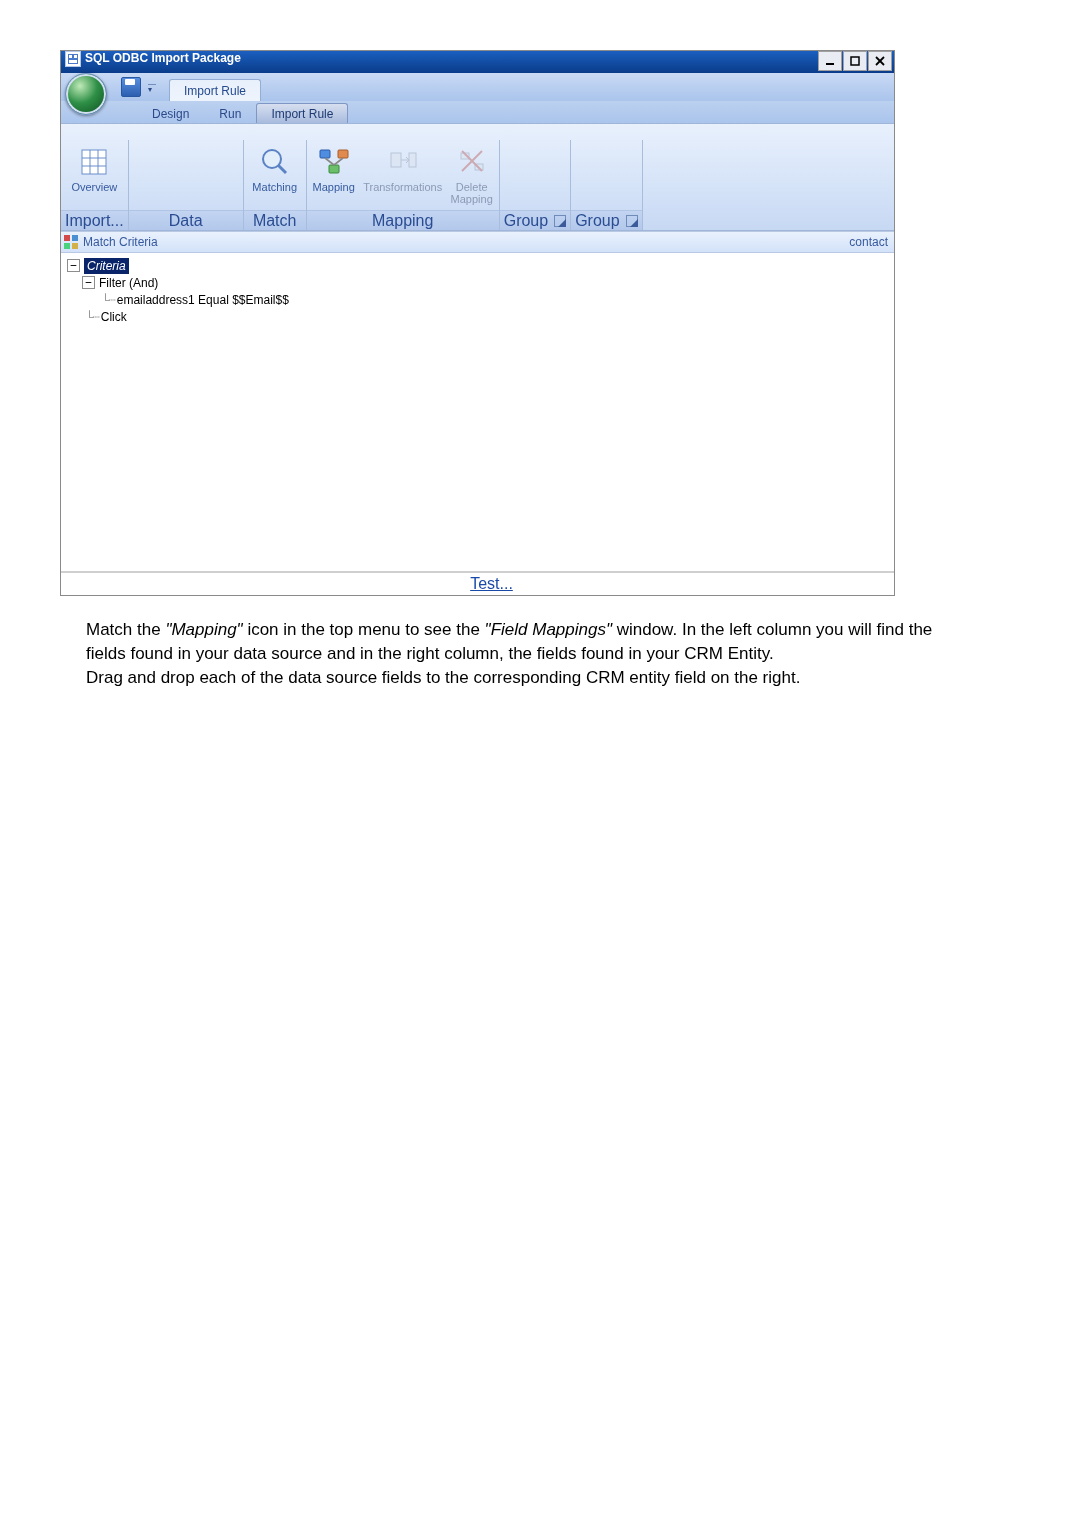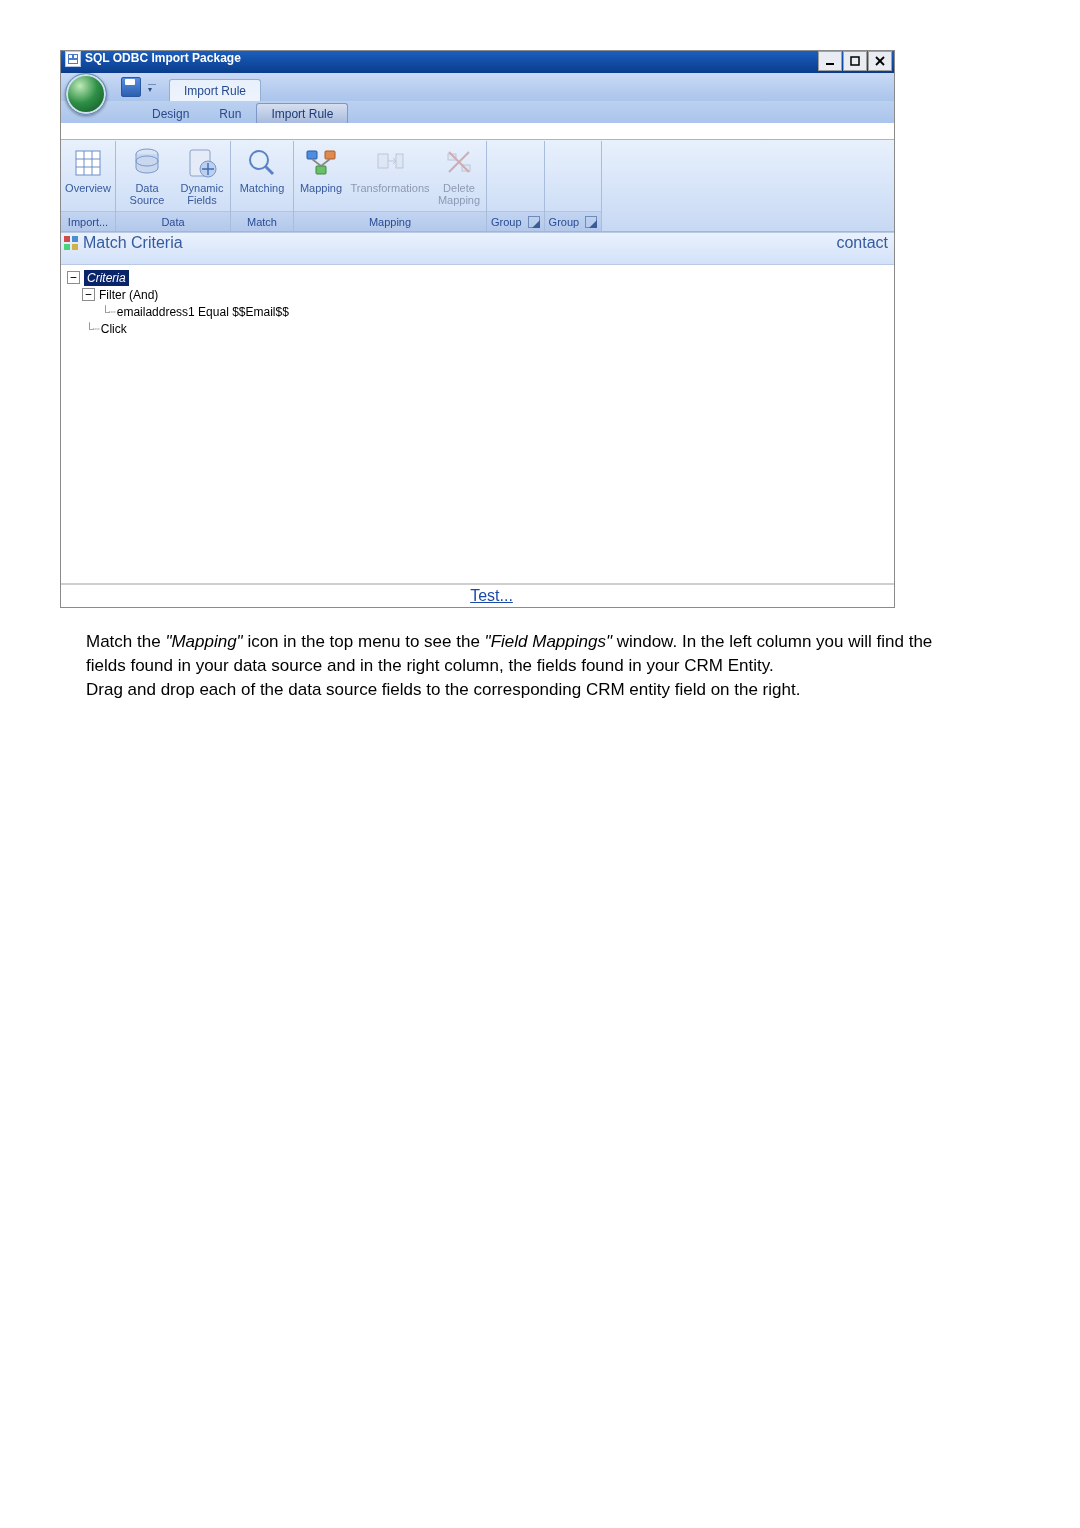--- a/index.html
+++ b/index.html
@@ -128,38 +128,37 @@
     border-color:#7e97c4;
     color:#1e3b74;
   }
   
   .ribbon-body{
     background:linear-gradient(#e8f0fc 0%, #d5e3f8 60%, #c7d8f3 100%);
     border-top:1px solid #9fb6d8;
     border-bottom:1px solid #9fb6d8;
     display:flex;
     height:90px;
-    padding:1px 0 0 0;
-    margin-top:16px;
+    padding:16px 0 0 0;
   }
   .rgroup{
     border-right:1px solid #a8bcdc;
     display:flex;flex-direction:column;
     justify-content:flex-end;
     position:relative;
     min-width:40px;
   }
   .rgroup .items{
     flex:1;display:flex;align-items:flex-start;justify-content:center;
     gap:2px;padding:3px 3px 0 3px;
   }
   .rgroup .grouplabel{
     background:linear-gradient(#c2d4f1,#b3c8eb);
     color:#2a4c92;
-    font-size:11px;
+    font-size:16px;
     text-align:center;
     padding:1px 4px;
     border-top:1px solid #b0c4e4;
     display:flex;align-items:center;justify-content:center;
     height:17px;
     white-space:nowrap;
   }
   .launcher{
     width:10px;height:10px;border:1px solid #6f8bb8;margin-left:6px;
     position:relative;
@@ -181,22 +180,22 @@
     font-size:11px;color:#365a9e;text-align:center;line-height:12px;
   }
   .rbutton.disabled .lbl{color:#8d99b3;text-align:center;}
   
   .panel-header{
     height:20px;
     background:linear-gradient(#e9f1fd,#d3e2f9);
     border-top:1px solid #b9c9e4;
     border-bottom:1px solid #b9c9e4;
     display:flex;align-items:center;
-    color:#365a9e;font-size:16px;
-    padding:0 6px 11px 2px;
+    color:#365a9e;font-size:12px;
+    padding:0 6px 0 2px;
   }
   .panel-header .sp{flex:1;}
   .panel-header .picon{
     width:16px;height:16px;margin-right:4px;display:flex;align-items:center;justify-content:center;
   }
   
   .tree-area{
     height:310px;
     background:#fff;
     padding:4px 6px;
@@ -304,42 +303,20 @@
                   <line x1="20" y1="4" x2="20" y2="28" stroke="#6b8ecb"></line>
                 </svg>
             </div>
             <div class="lbl">Overview</div>
           </div>
         </div>
         <div class="grouplabel">Import...</div>
       </div>
 
       <div class="rgroup" style="min-width:114px">
-        <div class="items">
-          <div class="rbutton">
-            <div class="icon">
-              <svg width="30" height="32">
-                  <ellipse cx="15" cy="7" rx="11" ry="5" fill="#d9e4f4" stroke="#7a98c8"></ellipse>
-                  <path d="M4 7 v14 a11 5 0 0 0 22 0 V7" fill="#c9d8ef" stroke="#7a98c8"></path>
-                  <ellipse cx="15" cy="14" rx="11" ry="5" fill="none" stroke="#7a98c8"></ellipse>
-                </svg>
-            </div>
-            <div class="lbl">Data Source</div>
-          </div>
-          <div class="rbutton" style="width:50px">
-            <div class="icon">
-              <svg width="30" height="32">
-                  <rect x="3" y="3" width="20" height="26" rx="2" fill="#e6ecf7" stroke="#8aa2c8"></rect>
-                  <circle cx="21" cy="22" r="8" fill="#bcd0ee" stroke="#7a98c8"></circle>
-                  <path d="M21 16 v12 M15 22 h12" stroke="#3d6bb4" stroke-width="1.4"></path>
-                </svg>
-            </div>
-            <div class="lbl">Dynamic Fields</div>
-          </div>
-        </div>
         <div class="grouplabel">Data</div>
       </div>
 
       <div class="rgroup">
         <div class="items">
           <div class="rbutton">
             <div class="icon">
               <svg width="32" height="32">
                   <circle cx="13" cy="13" r="9" fill="#e3eefb" stroke="#5a82c4" stroke-width="2"></circle>
                   <line x1="19" y1="19" x2="27" y2="27" stroke="#5a82c4" stroke-width="3"></line>

